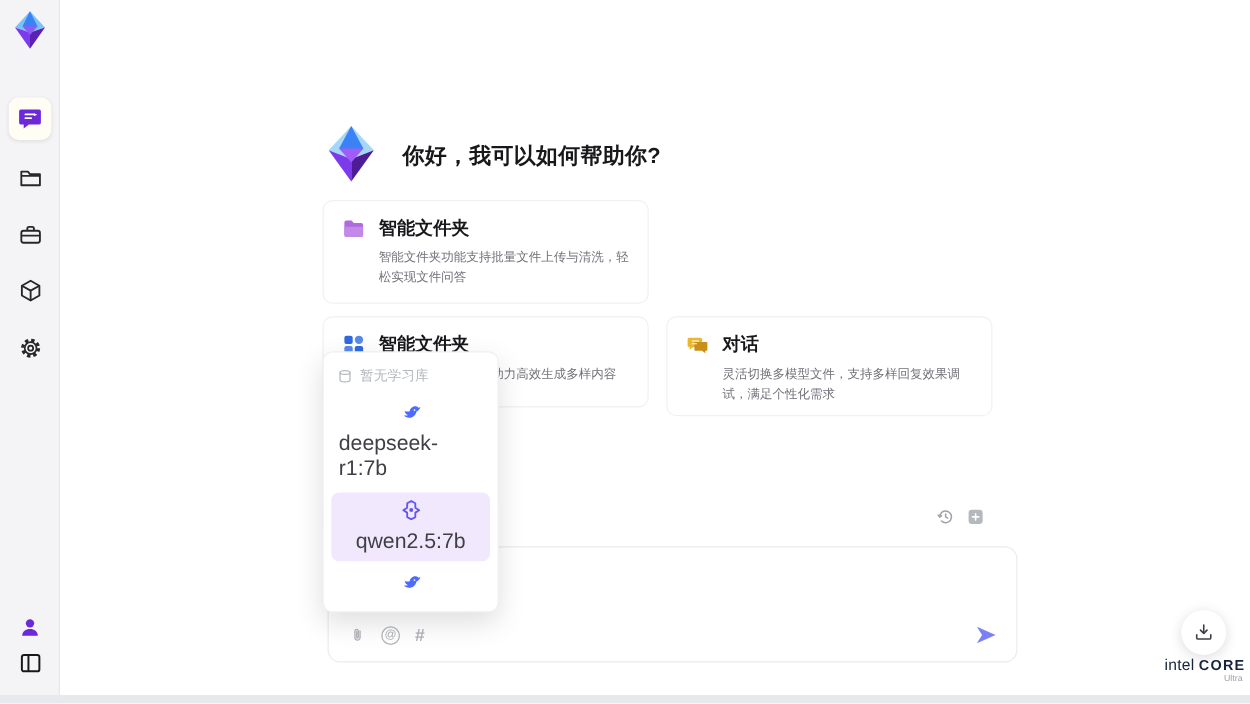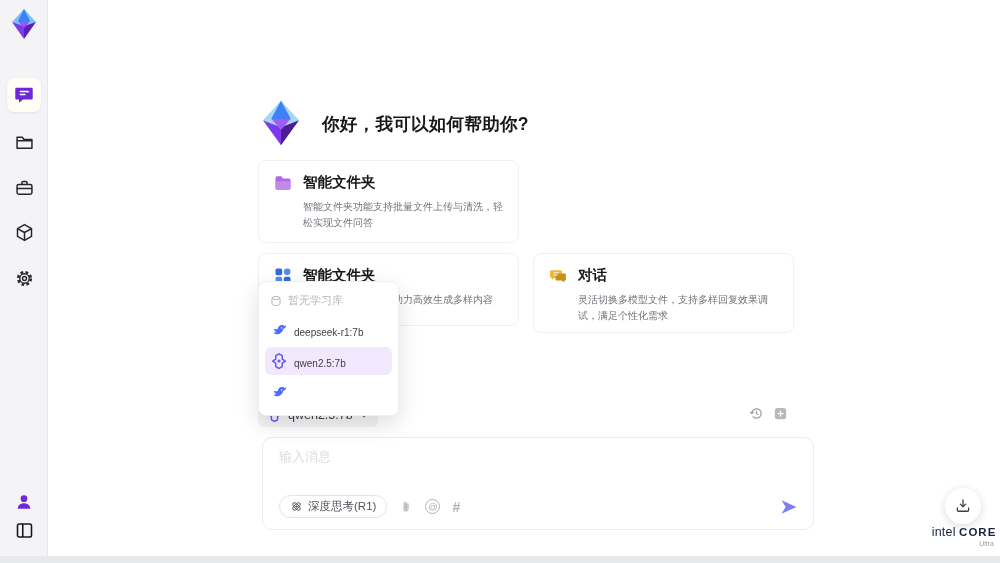--- a/index.html
+++ b/index.html
@@ -33,22 +33,22 @@
   .card-head { display:flex; align-items:flex-start; gap:10px; }
   .card-title { font-size:14.5px; font-weight:bold; color:#18181b; }
   .card-desc { margin:6px 0 0 30px; font-size:10px; color:#71717a; line-height:1.55; }
 
   
   .dropdown { position:absolute; left:258px; top:281px; width:141px; background:#fff;
               border:1px solid #f0f0f3; border-radius:8px; padding:5px 0 9px;
               box-shadow:0 8px 22px rgba(0,0,0,.13); z-index:30; }
   .dd-hint { display:flex; align-items:center; gap:6px; padding:6px 11px 5px;
              font-size:11px; color:#b4b7be; }
-  .dd-item { display:flex; align-items:flex-end; gap:7px; margin:3px 6px 0; padding:6px 6px;
-             border-radius:6px; font-size:10px; color:#3f3f46; cursor:pointer; }
+  .dd-item { display:flex; align-items:center; gap:7px; margin:3px 6px 0; padding:6px 6px;
+             border-radius:6px; font-size:17px; color:#3f3f46; cursor:pointer;flex-direction:column; }
   .dd-item.sel { background:#f1e8fd; }
 
   
   .model-pill { position:absolute; left:258px; top:402px; height:25px; display:flex;
                 align-items:center; gap:6px; padding:0 9px; background:#f4f4f6;
                 border-radius:6px; font-size:12.5px; color:#3f3f46; cursor:pointer; }
 
   .chat-tools { position:absolute; left:748px; top:405px; display:flex; gap:8px; align-items:center; }
   .tool-ic { width:16px; height:16px; display:flex; align-items:center; justify-content:center;
              cursor:pointer; }
@@ -289,30 +289,20 @@
       <svg width="15" height="15" viewBox="0 0 24 24">
         <rect x="3" y="3" width="18" height="18" rx="4" fill="#b6b8bf"></rect>
         <path d="M12 8v8M8 12h8" stroke="#fff" stroke-width="2" stroke-linecap="round"></path>
       </svg>
     </span>
   </div>
 
   <div class="composer">
     <textarea placeholder="输入消息" style=""></textarea>
     <div class="comp-bar">
-      <div class="think-pill">
-        <span>
-          <svg width="13" height="13" viewBox="0 0 24 24" fill="none" stroke="#52525b" stroke-width="1.6">
-            <ellipse cx="12" cy="12" rx="9" ry="4" transform="rotate(45 12 12)"></ellipse>
-            <ellipse cx="12" cy="12" rx="9" ry="4" transform="rotate(-45 12 12)"></ellipse>
-            <circle cx="12" cy="12" r="1.4" fill="#52525b"></circle>
-          </svg>
-        </span>
-        <span>深度思考(R1)</span>
-      </div>
       <span class="comp-ic">
         <svg width="14" height="14" viewBox="0 0 24 24" fill="none" stroke="#b1b3ba" stroke-width="1.8" stroke-linecap="round">
           <path d="M15.5 6.5v9a3.5 3.5 0 0 1-7 0v-9a2.3 2.3 0 0 1 4.6 0v8.5a1.1 1.1 0 0 1-2.2 0v-8"></path>
         </svg>
       </span>
       <span class="comp-ic mention">@</span>
       <span class="comp-ic hash">#</span>
       <span class="send-btn">
         <svg width="20" height="20" viewBox="0 0 24 24">
           <path d="M3 4l18 8-18 8 5-8z" fill="#7b80f4"></path>

